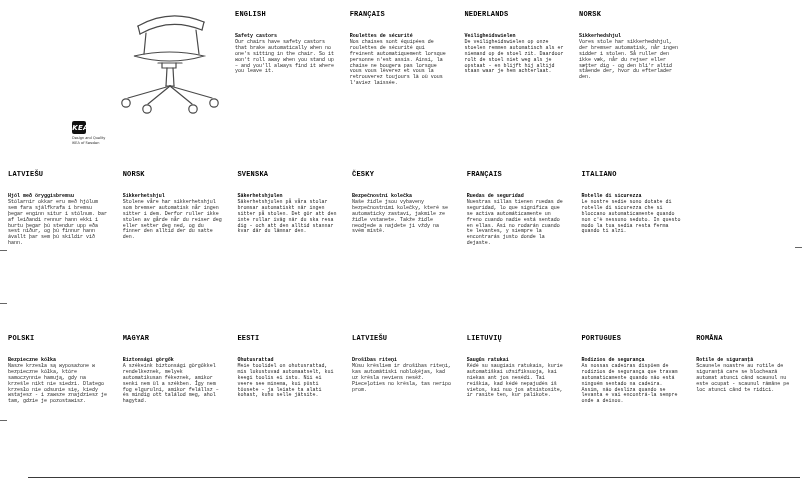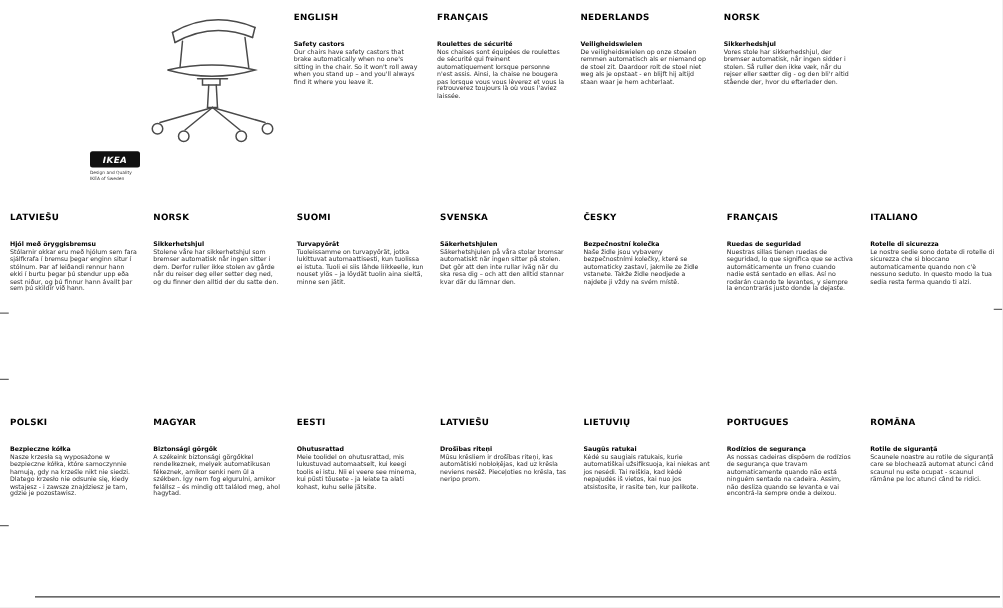--- a/index.html
+++ b/index.html
@@ -4,28 +4,28 @@
 <style>
   html,body{margin:0;padding:0;background:#e8e8e8;}
   .page{
     position:relative;width:802px;height:486px;background:#ffffff;
     font-family:"DejaVu Sans", sans-serif;color:#1c1c1c;overflow:hidden;
   }
   .row{position:absolute;display:flex;}
   .row1{left:235px;top:10px;}
   .row2{left:8px;top:170px;}
   .row3{left:8px;top:334px;}
-  .section{width:114.7px;box-sizing:border-box;padding-right:13px;}
+  .section{width:114.7px;box-sizing:border-box;padding-right:13px;font-family:Liberation Mono, monospace;}
   .lang{font-size:7px;font-weight:bold;letter-spacing:0.2px;color:#000;margin:0 0 15px 0;}
   .head{font-size:5px;font-weight:bold;color:#000;margin:0 0 1px 0;line-height:1.2;}
   .body{font-size:5px;line-height:1.18;color:#2a2a2a;margin:0;}
   .chair{position:absolute;left:100px;top:4px;}
   .logo-block{position:absolute;left:72px;top:121px;width:60px;}
   .logo-box{
-    width:40px;height:13px;background:#111;border-radius:2px;
+    width:14px;height:13px;background:#111;border-radius:2px;
     display:flex;align-items:center;justify-content:center;
   }
   .logo-text{color:#fff;font-weight:bold;font-style:italic;font-size:7px;letter-spacing:0.3px;}
   .logo-caption{font-size:3.5px;line-height:1.3;color:#333;margin-top:2px;}
   .tick{position:absolute;height:1px;width:7px;background:#666;}
   .tick-l1{left:0;top:250px;}
   .tick-l2{left:0;top:303px;}
   .tick-l3{left:0;top:420px;}
   .tick-r1{right:0;top:247px;}
   .bottom-rule{position:absolute;left:28px;right:2px;top:477px;height:1px;background:#3a3a3a;}
@@ -103,25 +103,20 @@
       <h1 class="lang">LATVIEŠU</h1>
       <h2 class="head">Hjól með öryggisbremsu</h2>
       <p class="body">Stólarnir okkar eru með hjólum sem fara sjálfkrafa í bremsu þegar enginn situr í stólnum. Þar af leiðandi rennur hann ekki í burtu þegar þú stendur upp eða sest niður, og þú finnur hann ávallt þar sem þú skildir við hann.</p>
     </div>
     <div class="section">
       <h1 class="lang">NORSK</h1>
       <h2 class="head">Sikkerhetshjul</h2>
       <p class="body">Stolene våre har sikkerhetshjul som bremser automatisk når ingen sitter i dem. Derfor ruller ikke stolen av gårde når du reiser deg eller setter deg ned, og du finner den alltid der du satte den.</p>
     </div>
     <div class="section">
-      <h1 class="lang">SUOMI</h1>
-      <h2 class="head">Turvapyörät</h2>
-      <p class="body">Tuoleissamme on turvapyörät, jotka lukittuvat automaattisesti, kun tuolissa ei istuta. Tuoli ei siis lähde liikkeelle, kun nouset ylös – ja löydät tuolin aina sieltä, minne sen jätit.</p>
-    </div>
-    <div class="section">
       <h1 class="lang">SVENSKA</h1>
       <h2 class="head">Säkerhetshjulen</h2>
       <p class="body">Säkerhetshjulen på våra stolar bromsar automatiskt när ingen sitter på stolen. Det gör att den inte rullar iväg när du ska resa dig – och att den alltid stannar kvar där du lämnar den.</p>
     </div>
     <div class="section">
       <h1 class="lang">ČESKY</h1>
       <h2 class="head">Bezpečnostní kolečka</h2>
       <p class="body">Naše židle jsou vybaveny bezpečnostními kolečky, které se automaticky zastaví, jakmile ze židle vstanete. Takže židle neodjede a najdete ji vždy na svém místě.</p>
     </div>
     <div class="section">

